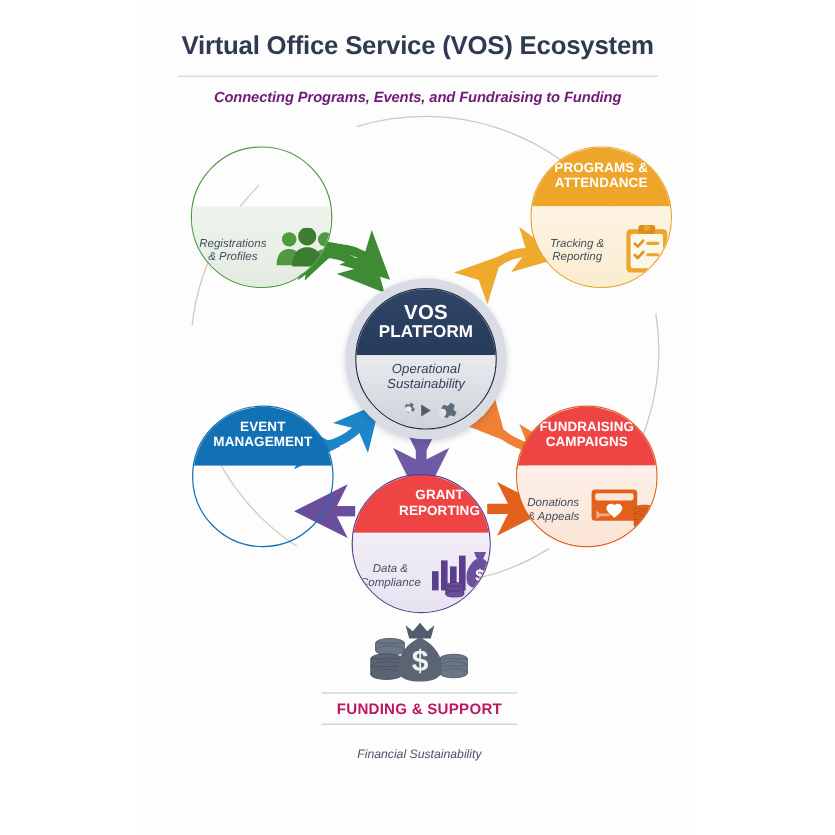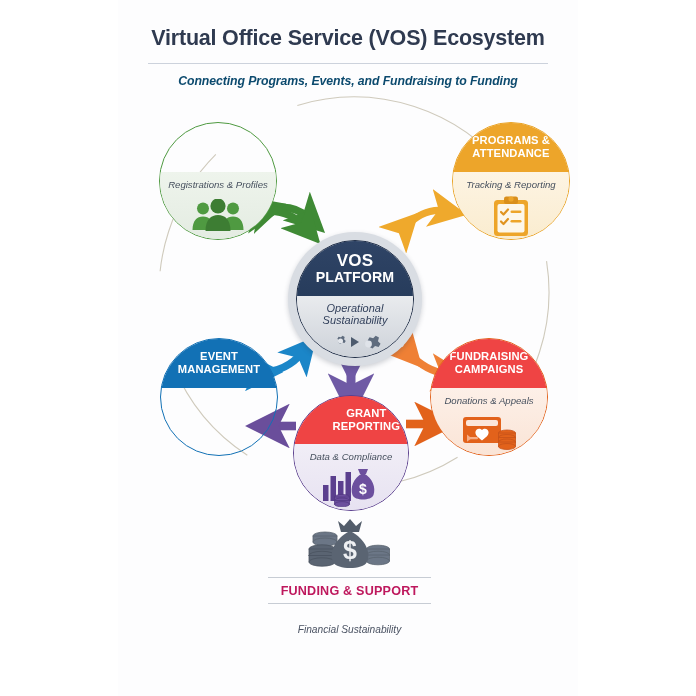--- a/index.html
+++ b/index.html
@@ -45,21 +45,21 @@
     width: 400px;
     height: 1px;
     background: #ccd2dc;
     margin: 11px auto 0 auto;
   }
   #subtitle {
     margin-top: 10px;
     font-size: 12.3px;
     font-style: italic;
     font-weight: bold;
-    color: #0c4a6e;
+    color: #701a75;
     letter-spacing: -0.1px;
   }
 
   
   #arrows {
     position: absolute;
     left: 0; top: 0;
     width: 696px; height: 696px;
     pointer-events: none;
   }
@@ -89,21 +89,20 @@
     letter-spacing: 0.1px;
     padding: 0 8px;
     text-transform: uppercase;
   }
   .node .bottom-half {
     position: absolute;
     left: 0; top: 42%;
     width: 100%;
     height: 58%;
     display: flex;
-    flex-direction: column;
     align-items: center;
   }
   .node .node-sub {
     margin-top: 7px;
     font-size: 9.6px;
     font-style: italic;
     color: #46505e;
     text-align: center;
     line-height: 1.15;
     padding: 0 6px;
@@ -118,21 +117,21 @@
 
   
   #node-members {
     left: 159px; top: 122px; width: 118px; height: 118px;
     border: 1.4px solid #4f9a41;
   }
   #node-members .top-half { background: #4f9a41; }
   #node-members .bottom-half { background: linear-gradient(180deg,#eef4ec 0%,#e4ece2 100%); }
 
   #node-programs {
-    left: 452px; top: 122px; width: 118px; height: 118px;
+    left: 442px; top: 122px; width: 118px; height: 118px;
     border: 1.4px solid #e9a325;
   }
   #node-programs .top-half { background: #eda52a; }
   #node-programs .bottom-half { background: linear-gradient(180deg,#fdf4e3 0%,#faeccf 100%); }
 
   #node-event {
     left: 160px; top: 338px; width: 118px; height: 118px;
     border: 1.4px solid #1271b5;
   }
   #node-event .top-half { background: #1271b5; }

